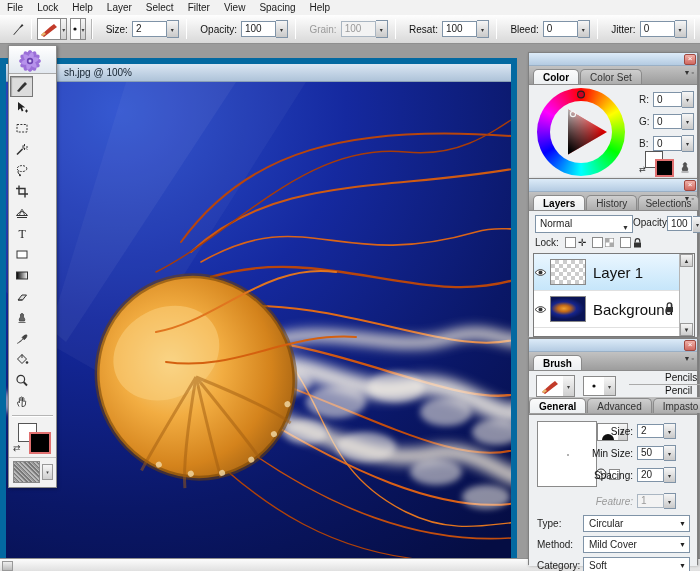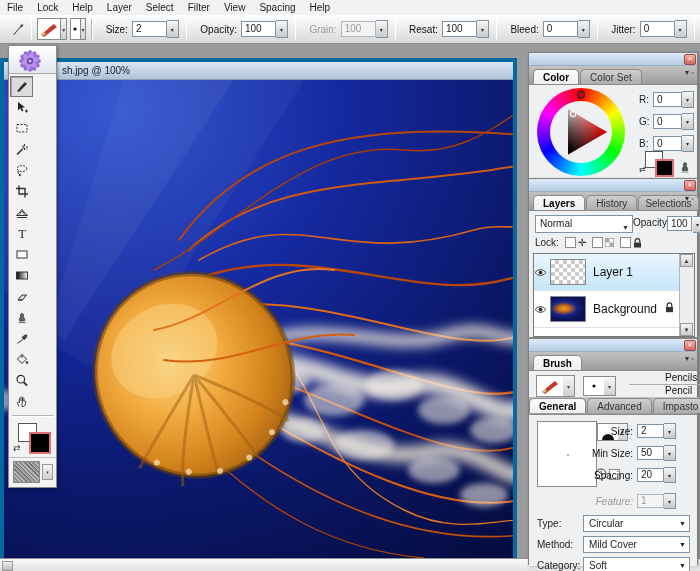--- a/index.html
+++ b/index.html
@@ -17,21 +17,21 @@
   .drop-btn{width:11px;height:20px;border:1px solid #8a8a8a;border-left:none;background:linear-gradient(#f6f6f6,#cfcfcf);
             font-size:6px;color:#444;display:inline-flex;align-items:center;justify-content:center;}
   .fgroup{display:flex;align-items:center;margin:0 2px;}
   .flabel{margin:0 4px 0 6px;color:#111;}
   .fbox{width:30px;height:14px;background:#fff;border:1px solid #7f93a7;padding:0 0 0 3px;line-height:14px;}
   .spin{width:11px;height:16px;border:1px solid #7f93a7;border-left:none;background:linear-gradient(#f6f6f6,#c9c9c9);
         font-size:6px;color:#333;display:inline-flex;align-items:center;justify-content:center;}
   .disabled .flabel,.disabled .fbox{color:#9a9a9a;}
   .disabled .fbox{background:#f3f3f3;border-color:#aab6c2;}
   
-  .doc{position:absolute;left:0;top:58px;width:517px;height:500px;z-index:1;border:4px solid #0369a1;box-sizing:border-box;}
+  .doc{position:absolute;left:0;top:58px;width:517px;height:500px;z-index:1;border:6px solid #0369a1;box-sizing:border-box;}
   .doc-title{height:17px;background:linear-gradient(#dae6f3,#aec3d9);border-bottom:1px solid #8aa0b5;
              line-height:17px;padding-left:58px;color:#12202e;font-size:10px;}
   .canvas{position:relative;width:100%;height:481px;background:#081350;overflow:hidden;}
   
   .statusbar{position:absolute;left:0;top:558px;width:700px;height:13px;background:linear-gradient(#fcfcfc,#dedede);
              border-top:1px solid #8f8f8f;z-index:4;}
   .status-grip{position:absolute;left:2px;top:2px;width:9px;height:8px;background:linear-gradient(#eee,#bbb);border:1px solid #999;}
   
   .palette{position:absolute;left:8px;top:45px;width:47px;background:#f2f2f2;border:1px solid #8a8a8a;
            box-shadow:1px 1px 3px rgba(0,0,0,.35);z-index:20;}
@@ -79,21 +79,21 @@
   .lock-row{position:absolute;left:6px;top:26px;display:flex;align-items:center;}
   .cbx{width:9px;height:9px;background:#fff;border:1px solid #8a8a8a;margin:0 2px 0 6px;}
   .layer-list{position:absolute;left:4px;top:42px;width:160px;height:82px;background:#fff;border:1px solid #7a7a7a;overflow:hidden;}
   .layer-row{position:relative;height:36px;border-bottom:1px solid #e0e0e0;display:flex;align-items:center;}
   .layer-row.selected{background:linear-gradient(#eaf6ff,#c6e6fa);}
   .eye{width:16px;text-align:center;}
   .thumb{width:34px;height:24px;border:1px solid #888;margin-right:7px;flex:none;}
   .thumb.checker{background-color:#fff;background-image:linear-gradient(45deg,#ccc 25%,transparent 25%,transparent 75%,#ccc 75%),
       linear-gradient(45deg,#ccc 25%,transparent 25%,transparent 75%,#ccc 75%);background-size:8px 8px;background-position:0 0,4px 4px;}
   .thumb.jelly{background:radial-gradient(ellipse 60% 45% at 38% 48%,#f0a030 0%,#c06818 30%,#16258c 62%,#0a1455 100%);}
-  .lname{font-size:12px;color:#111;}
+  .lname{font-size:15px;color:#111;}
   .scrollcol{position:absolute;right:0;top:0;width:14px;height:100%;background:#eceff1;border-left:1px solid #b5b5b5;}
   .scrollbtn{width:13px;height:13px;background:linear-gradient(#f4f4f4,#cdcdcd);border:1px solid #9a9a9a;
              font-size:6px;color:#333;display:flex;align-items:center;justify-content:center;box-sizing:border-box;}
   .scrollbtn.bottom{position:absolute;bottom:0;}
   
   .bp-name{position:absolute;left:100px;width:64px;border-bottom:1px solid #aaa;line-height:12px;color:#111;padding-left:36px;}
   .subtabs{position:absolute;left:0;top:26px;width:168px;height:18px;background:linear-gradient(#c2c2c2,#9d9d9d);
            border-bottom:1px solid #8a8a8a;display:flex;align-items:center;padding-left:0;box-sizing:border-box;}
   .bprev{position:absolute;left:8px;top:50px;width:58px;height:64px;background:#fff;border:1px solid #8a8a8a;}
   .bdot{position:absolute;left:50%;top:50%;width:2px;height:2px;background:#999;border-radius:50%;}

